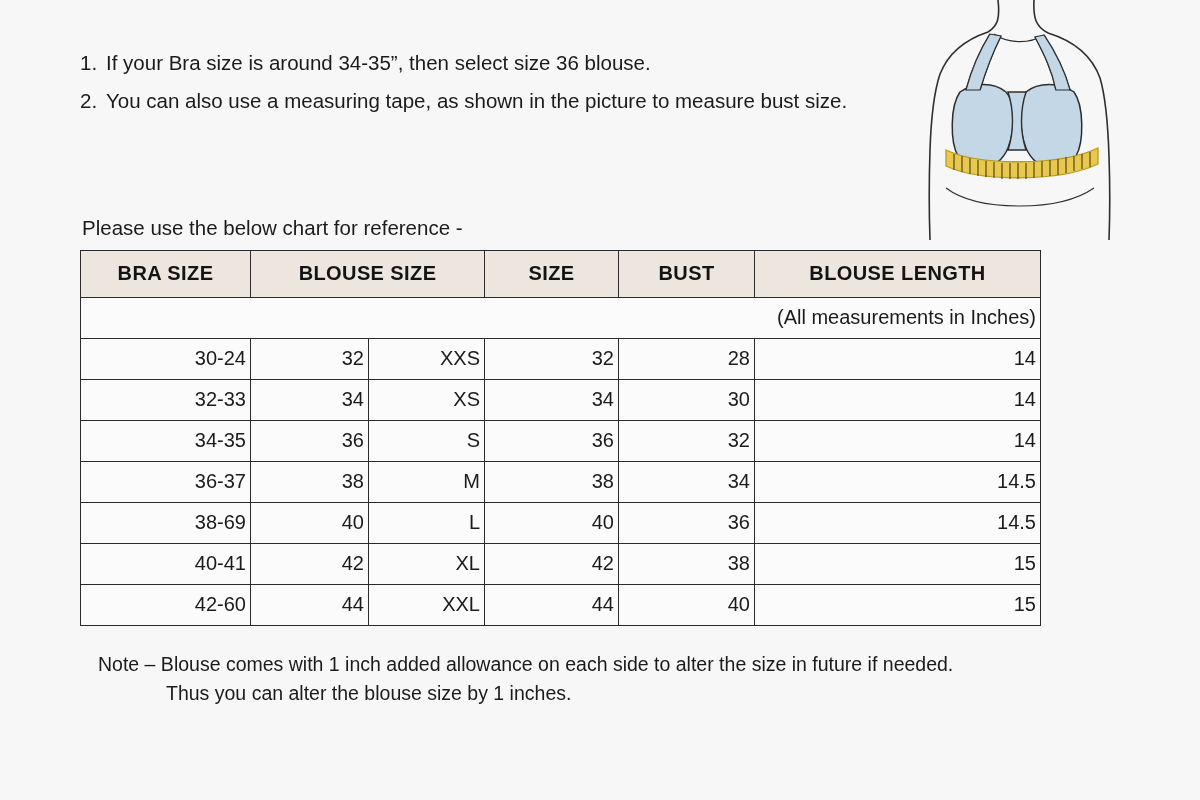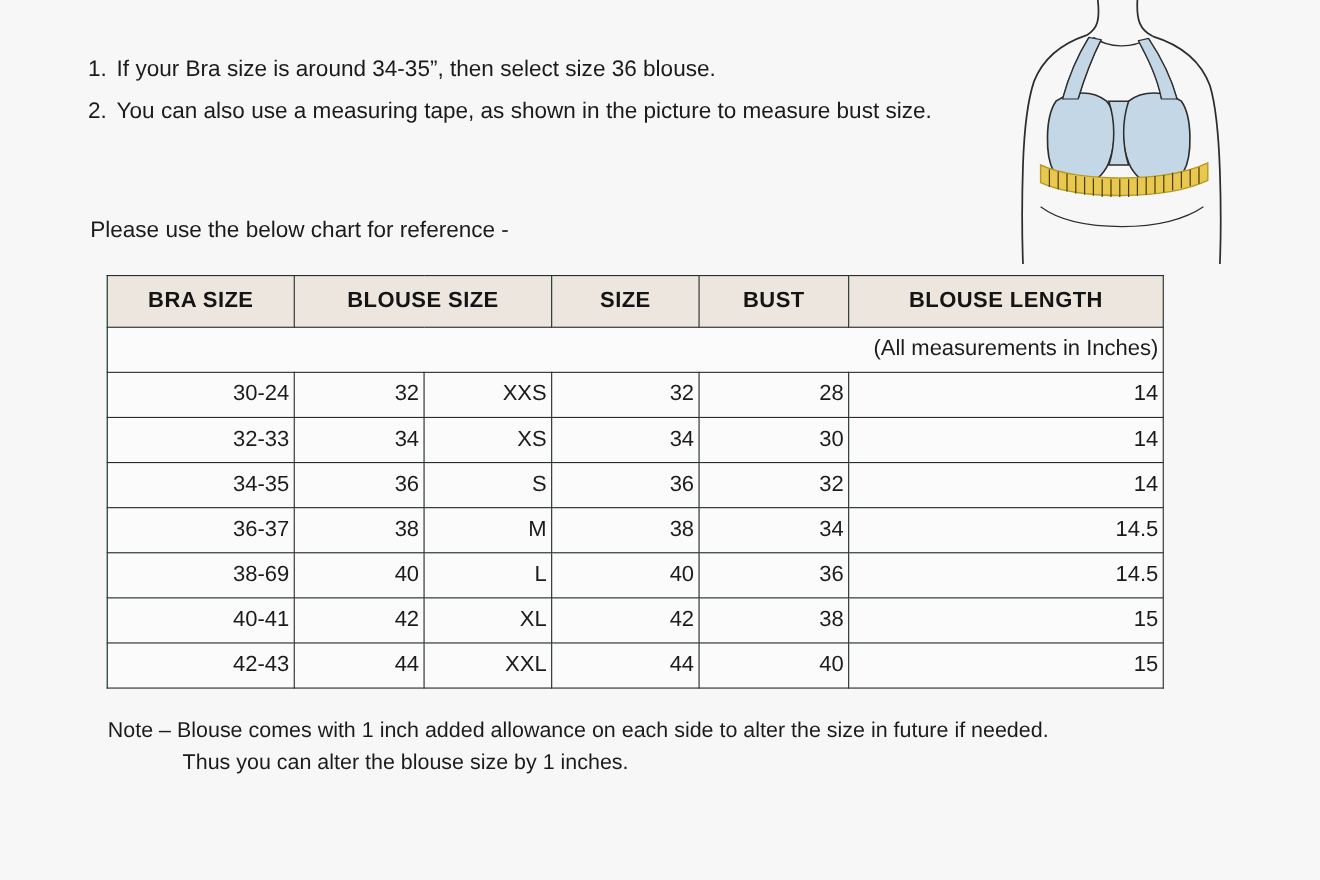--- a/index.html
+++ b/index.html
@@ -42,38 +42,37 @@
     text-align: left;
     font-size: 20.5px;
   }
   .intro-text {
     flex: 1 1 auto;
   }
 
   .reference-line {
     position: absolute;
     left: 82px;
-    top: 197px;
+    top: 216px;
     font-size: 20.5px;
     font-weight: 500;
   }
 
   
   .table-wrap {
     position: absolute;
     left: 80px;
     top: 250px;
     width: 960px;
   }
   table.size-chart {
     border-collapse: collapse;
     width: 960px;
     table-layout: fixed;
-    background: #86efac;
-    margin-left: 17px;
+    background: #6d28d9;
   }
   table.size-chart, table.size-chart th, table.size-chart td {
     border: 1.5px solid #2b2b2b;
   }
   table.size-chart thead th {
     background: #ece6de;
     font-size: 20px;
     font-weight: bold;
     letter-spacing: 0.4px;
     padding: 11px 4px 12px;
@@ -210,21 +209,21 @@
         </tr>
         <tr>
           <td>40-41</td>
           <td>42</td>
           <td>XL</td>
           <td>42</td>
           <td>38</td>
           <td>15</td>
         </tr>
         <tr>
-          <td>42-43</td>
+          <td>42-60</td>
           <td>44</td>
           <td>XXL</td>
           <td>44</td>
           <td>40</td>
           <td>15</td>
         </tr>
       </tbody>
     </table>
   </div>
 

